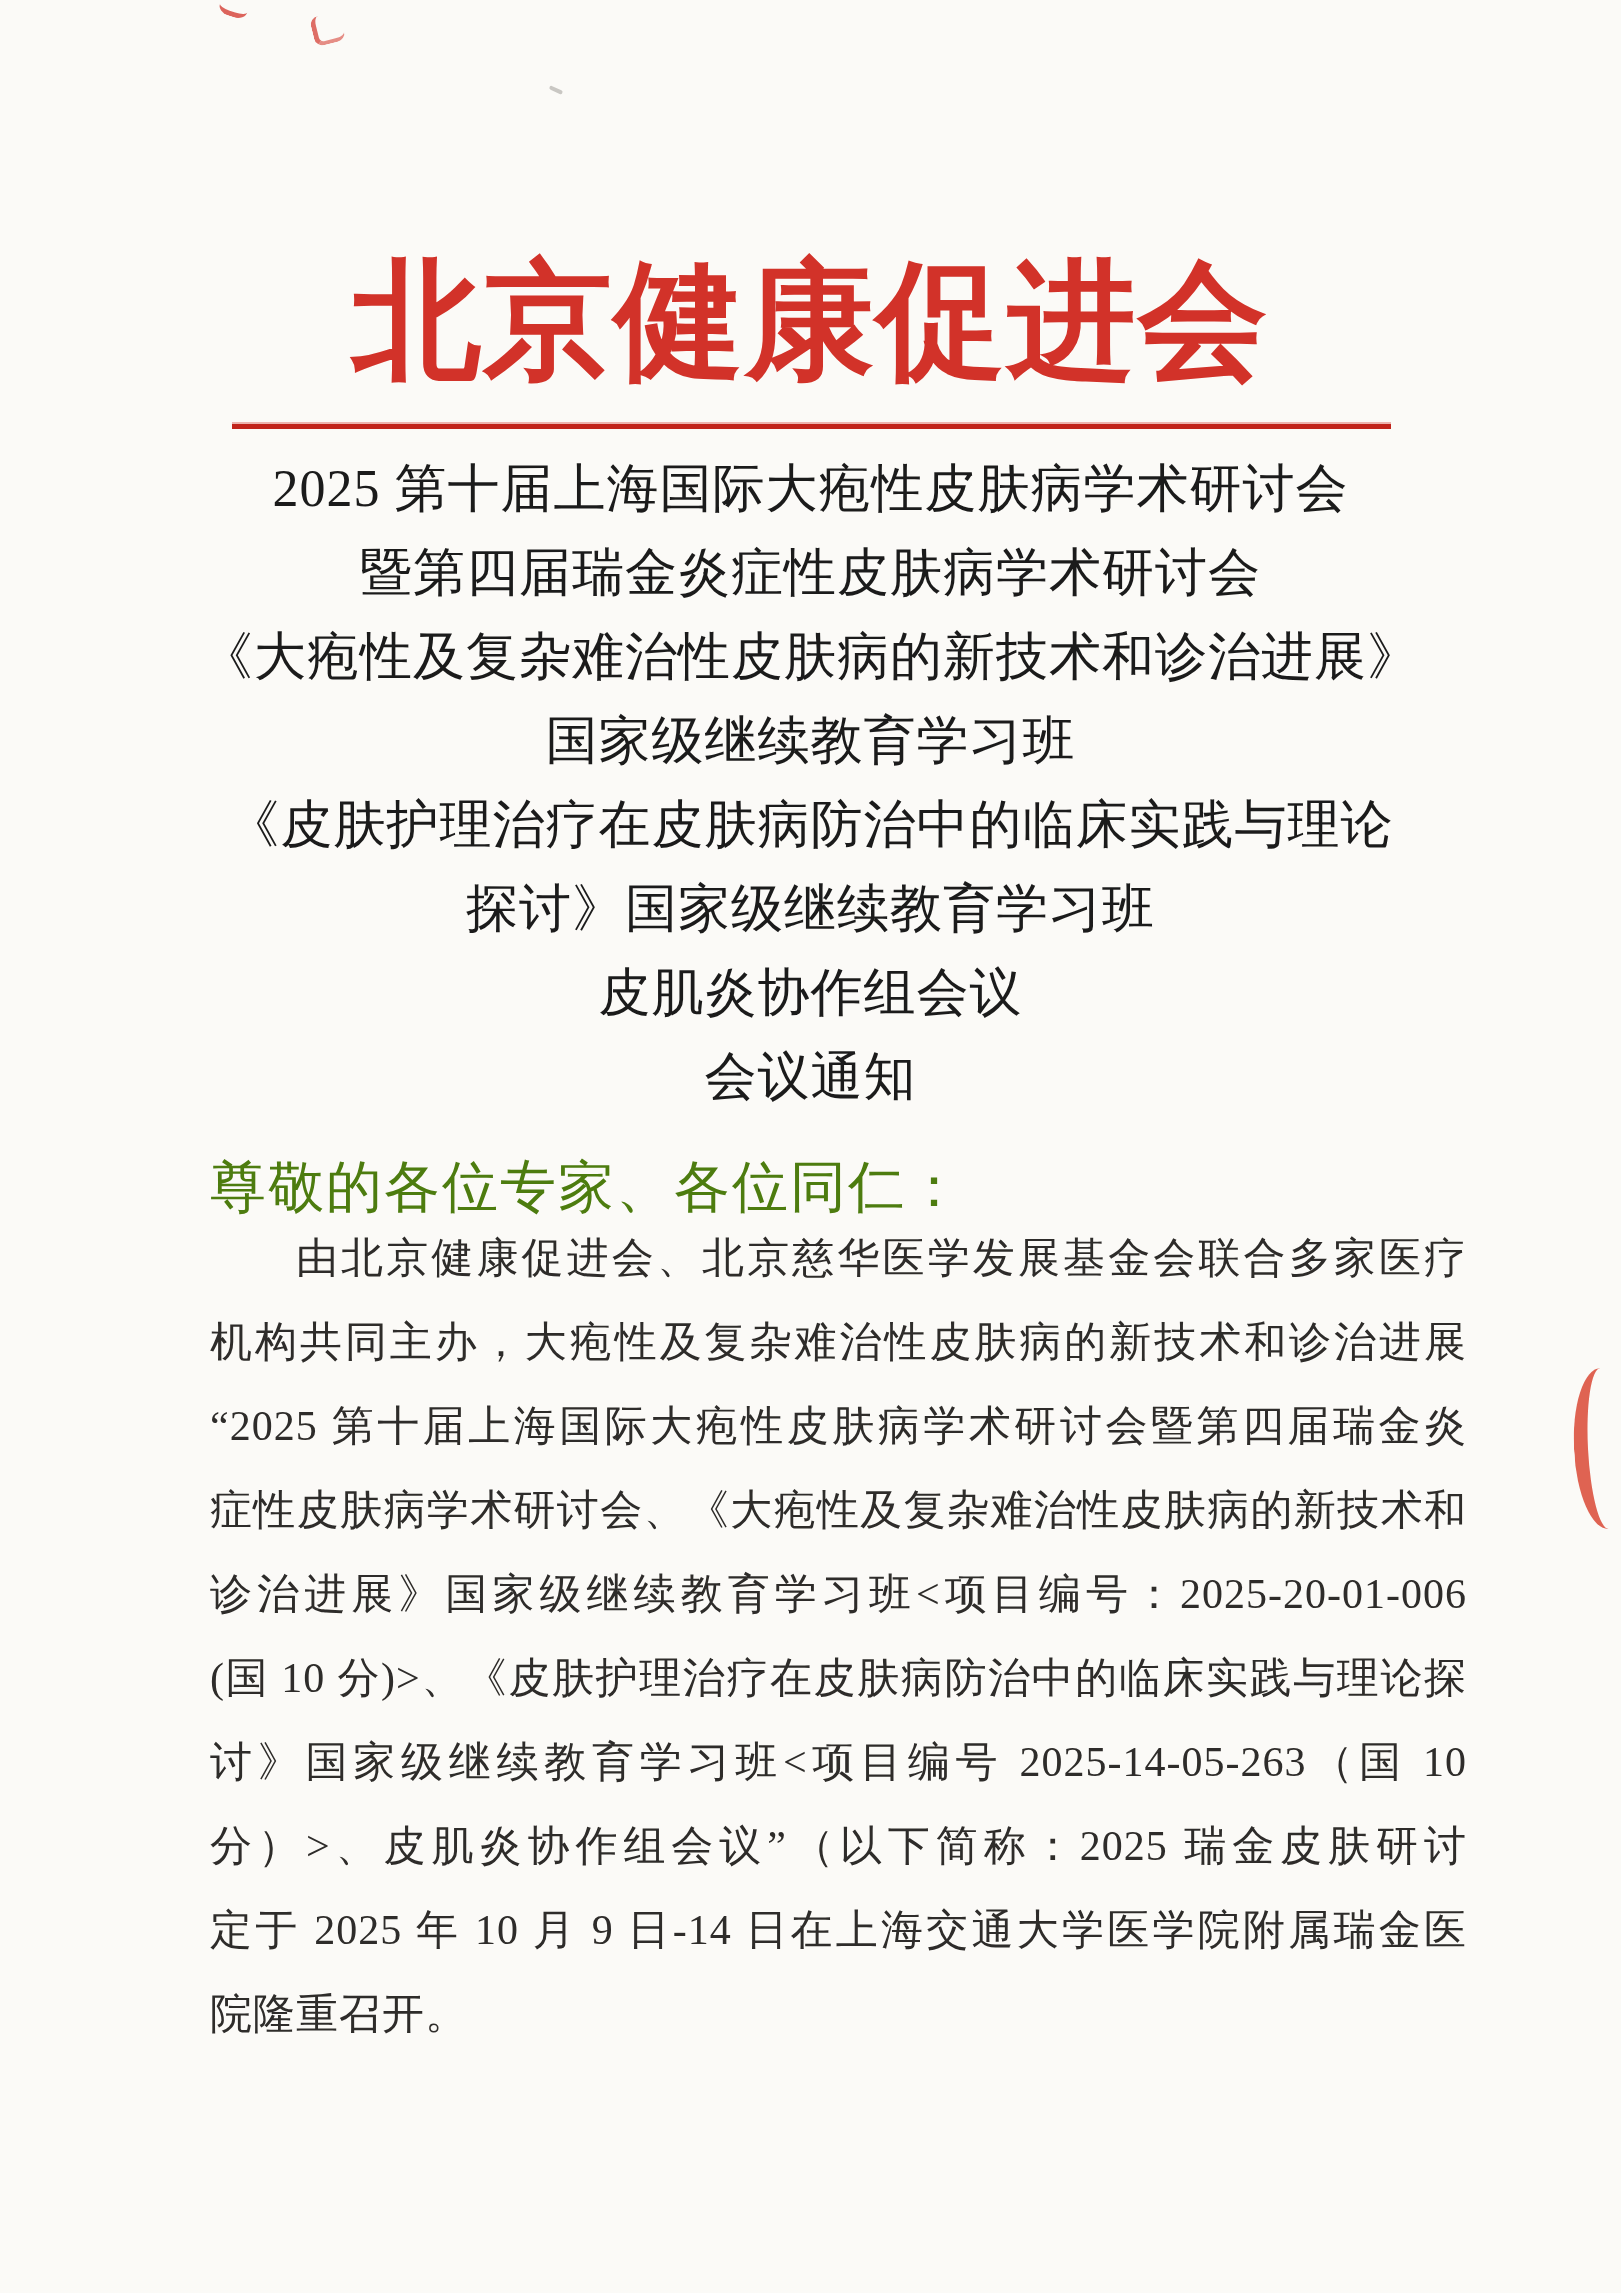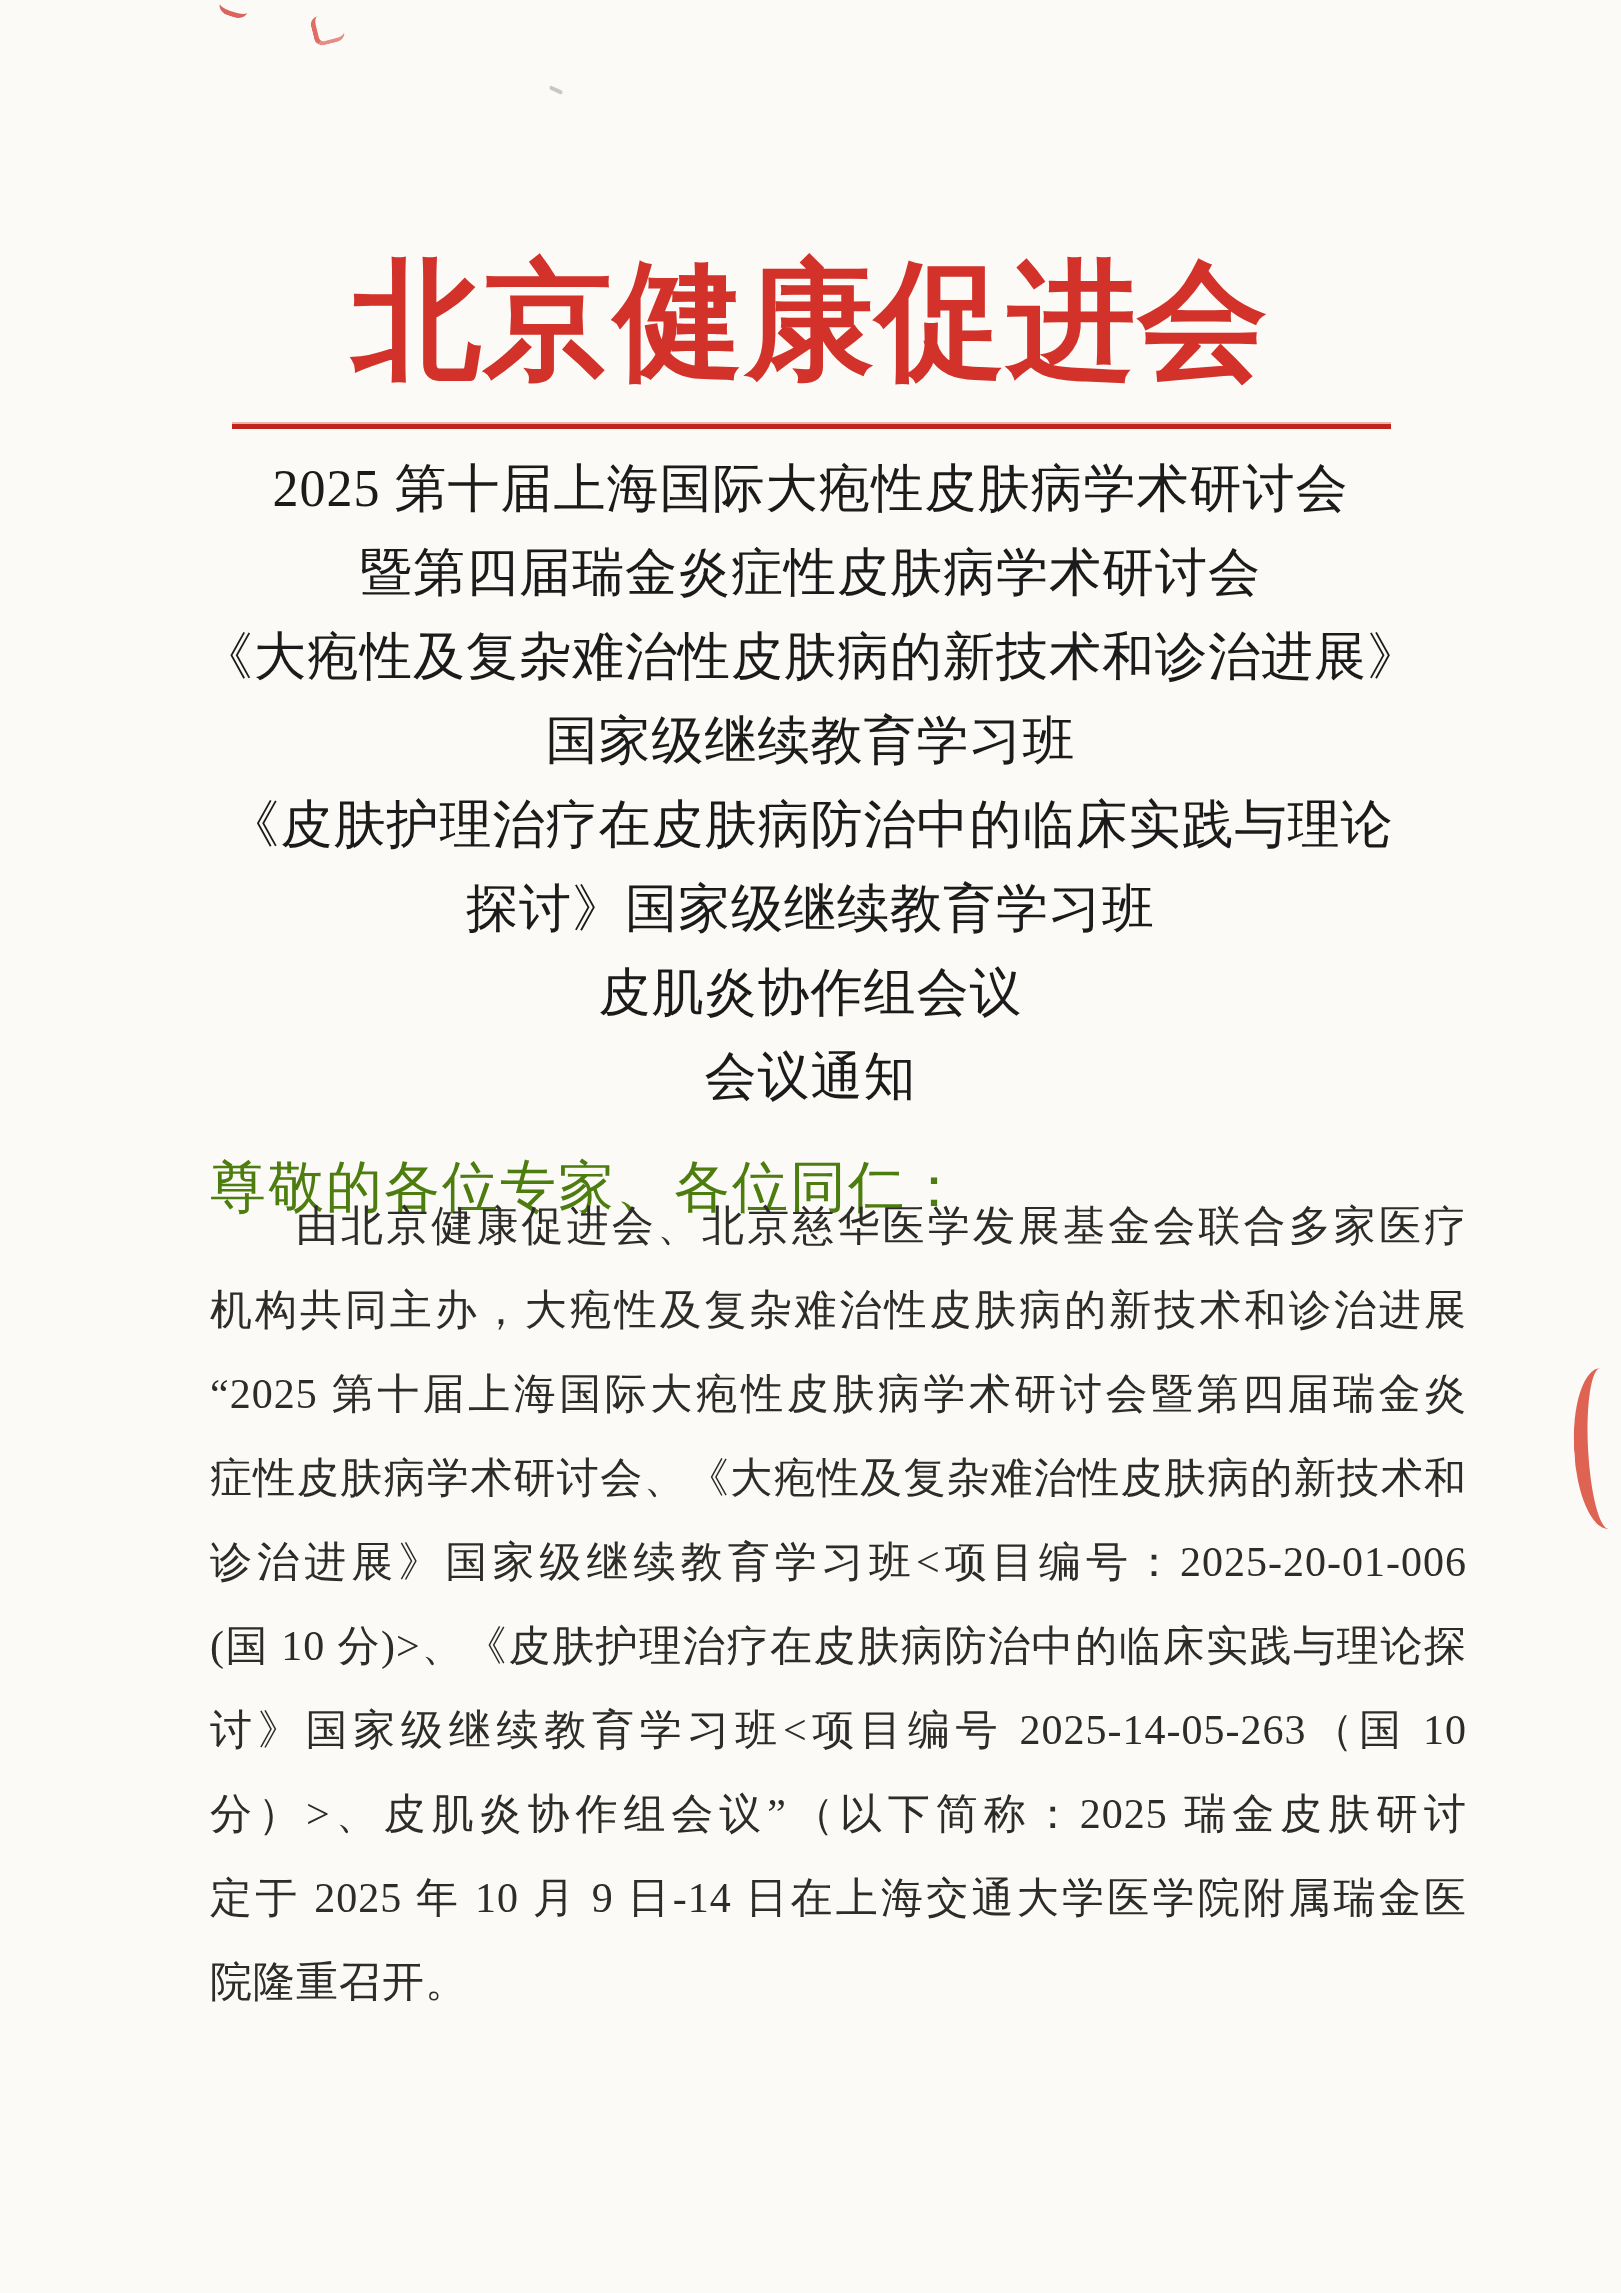--- a/index.html
+++ b/index.html
@@ -37,21 +37,21 @@
     letter-spacing:1px;
   }
   
   .salutation{
     position:absolute;top:1145px;left:210px;
     height:57px;line-height:57px;
     font-size:56px;color:#4d7c0f;
     letter-spacing:2px;
     margin-top:14px;
   }
-  .para{position:absolute;top:1184px;left:210px;width:1257px;}
+  .para{position:absolute;top:1216px;left:210px;width:1257px;}
   .body-line{
     height:84px;line-height:84px;
     font-size:42px;color:#2e2c2a;
     letter-spacing:1px;
     text-align:justify;
     -moz-text-align-last:justify;
     text-align-last:justify;
     text-justify:inter-character;
     overflow:hidden;
   }

